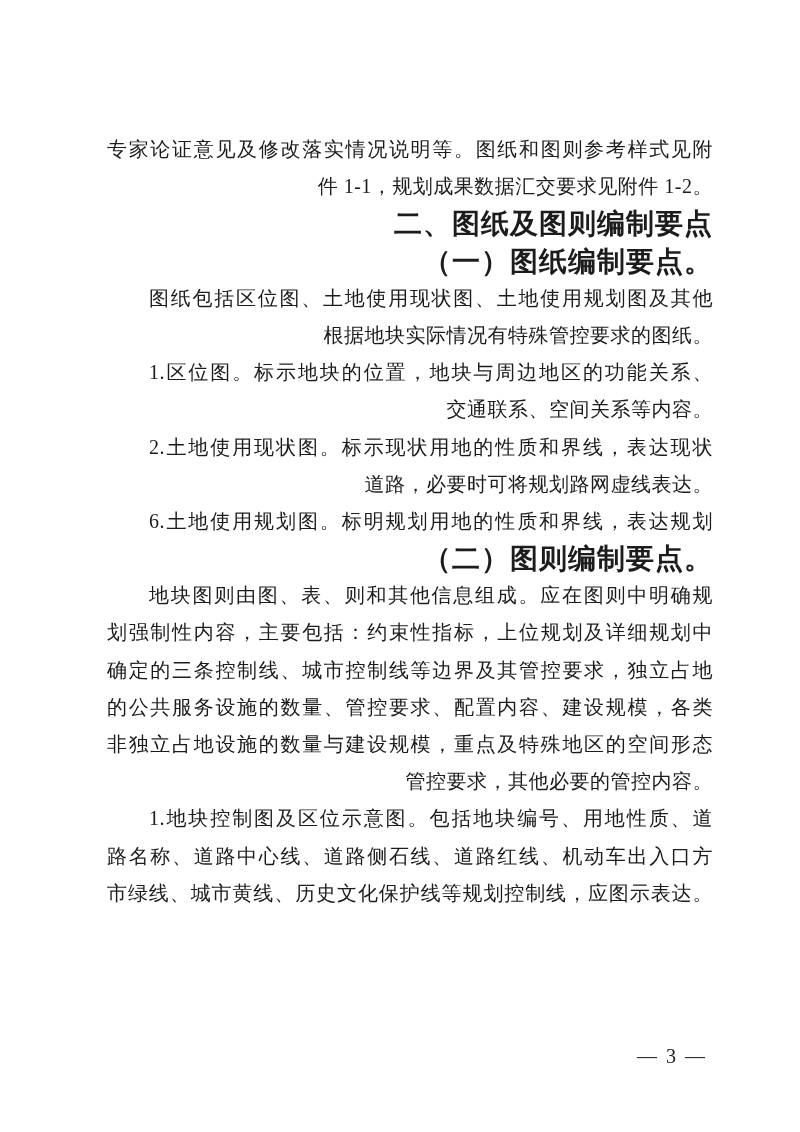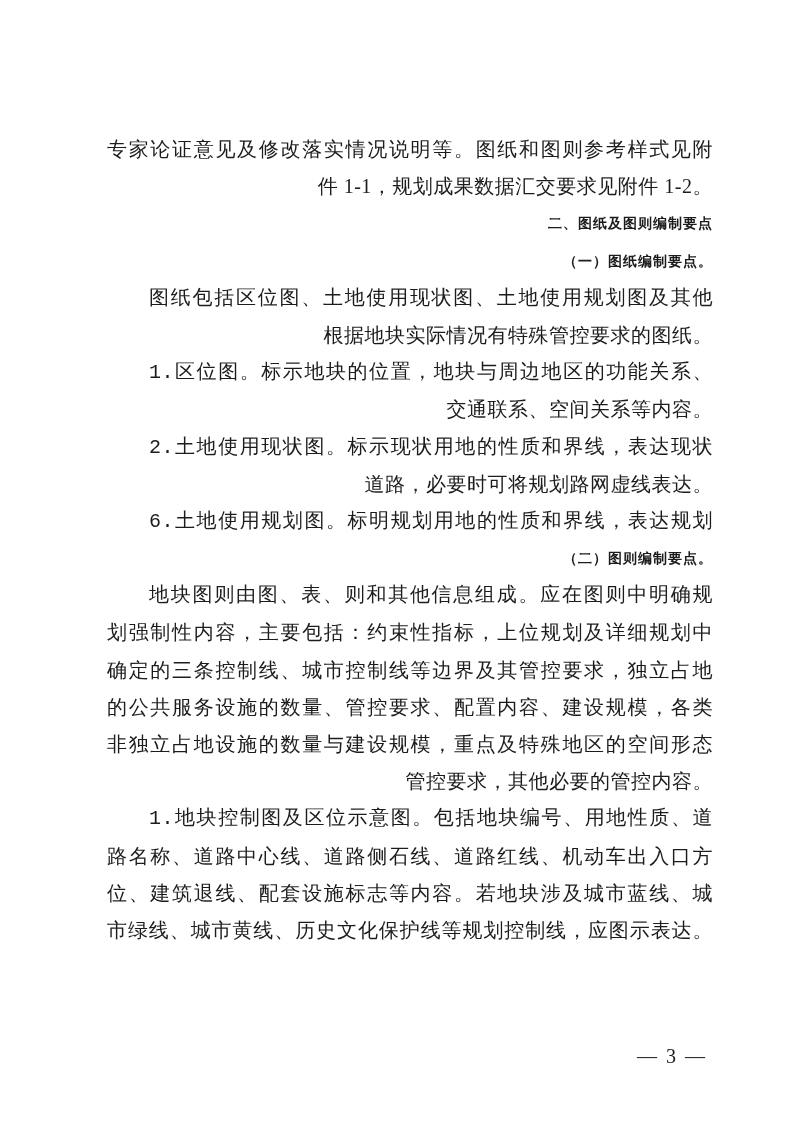--- a/index.html
+++ b/index.html
@@ -38,26 +38,25 @@
     text-align: right;
     box-sizing: border-box;
   }
   .line.justify {
     white-space: normal;
     text-align: justify;
     text-align-last: justify;
   }
   .line.indent {
     padding-left: 42px;
-    font-family: Liberation Mono, monospace;
   }
   .line.bold {
     font-weight: bold;
     font-family: "Liberation Sans", "DejaVu Sans", sans-serif;
-    font-size: 14px;
+    font-size: 28px;
     letter-spacing: 1px;
   }
   .page-number {
     position: absolute;
     top: 1044px;
     right: 93px;
     font-size: 20px;
     line-height: 24px;
     letter-spacing: 2px;
     color: #1c1c1c;
@@ -83,19 +82,18 @@
     <div class="line indent justify">6.土地使用规划图。标明规划用地的性质和界线，表达规划</div>
     <div class="line indent bold">（二）图则编制要点。</div>
     <div class="line indent justify">地块图则由图、表、则和其他信息组成。应在图则中明确规</div>
     <div class="line justify">划强制性内容，主要包括：约束性指标，上位规划及详细规划中</div>
     <div class="line justify">确定的三条控制线、城市控制线等边界及其管控要求，独立占地</div>
     <div class="line justify">的公共服务设施的数量、管控要求、配置内容、建设规模，各类</div>
     <div class="line justify">非独立占地设施的数量与建设规模，重点及特殊地区的空间形态</div>
     <div class="line">管控要求，其他必要的管控内容。</div>
     <div class="line indent justify">1.地块控制图及区位示意图。包括地块编号、用地性质、道</div>
     <div class="line justify">路名称、道路中心线、道路侧石线、道路红线、机动车出入口方</div>
-    <div class="line justify">位、建筑退线、配套设施标志等内容。若地块涉及城市蓝线、城</div>
     <div class="line justify">市绿线、城市黄线、历史文化保护线等规划控制线，应图示表达。</div>
   </div>
 
   <div class="page-number">— 3 —</div>
 
 </div>
 
 </body></html>

